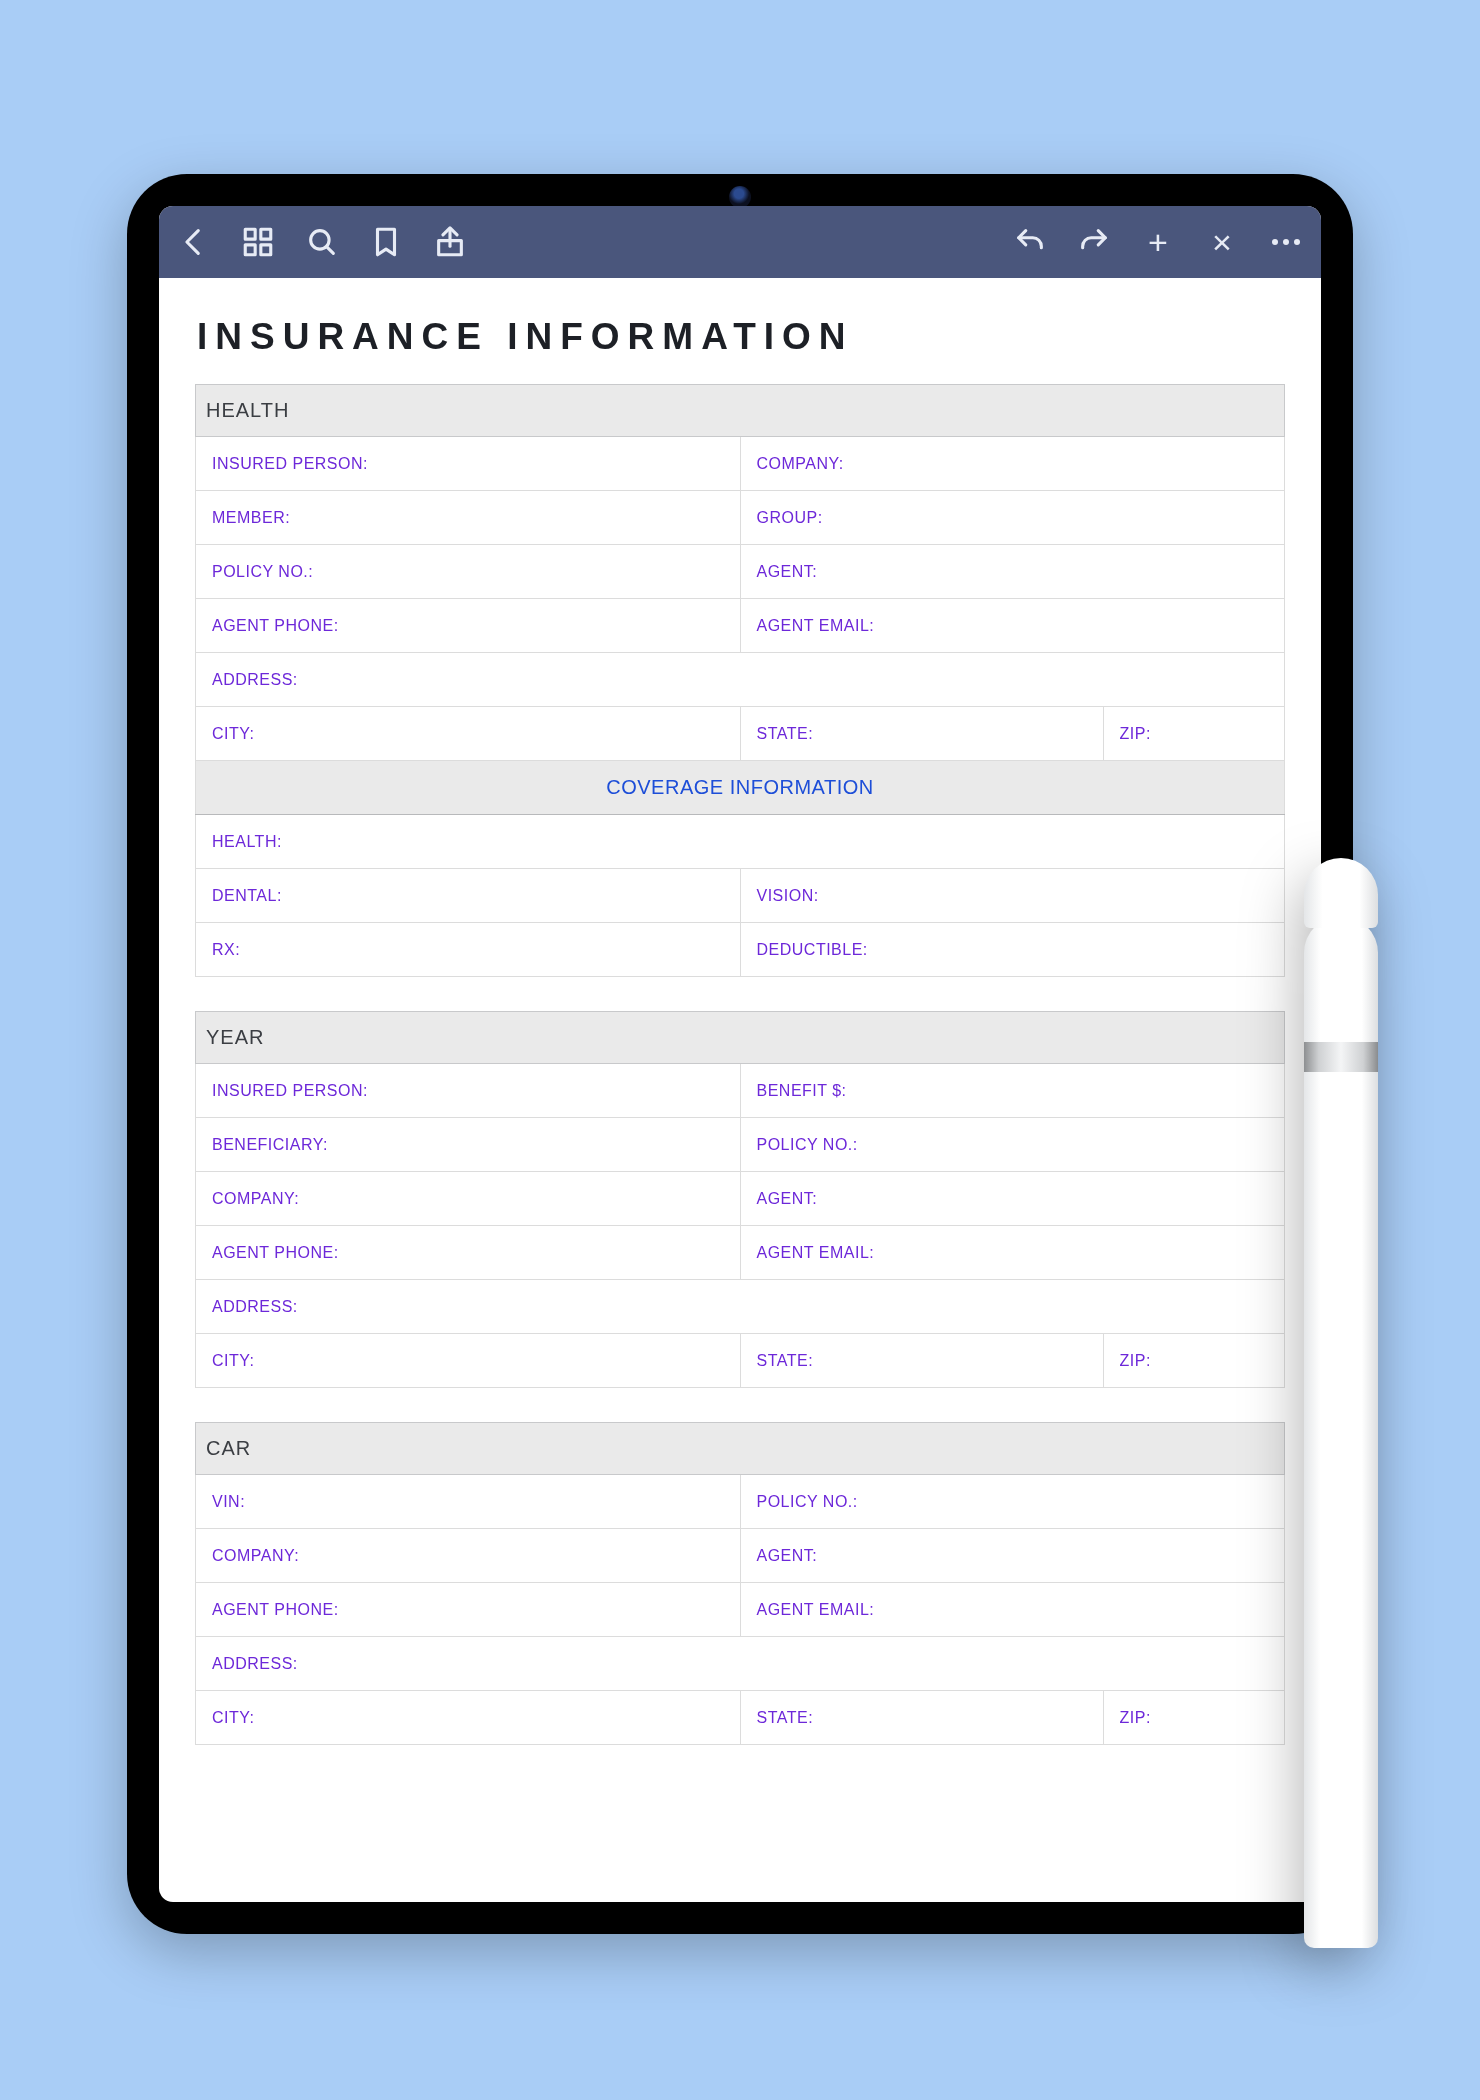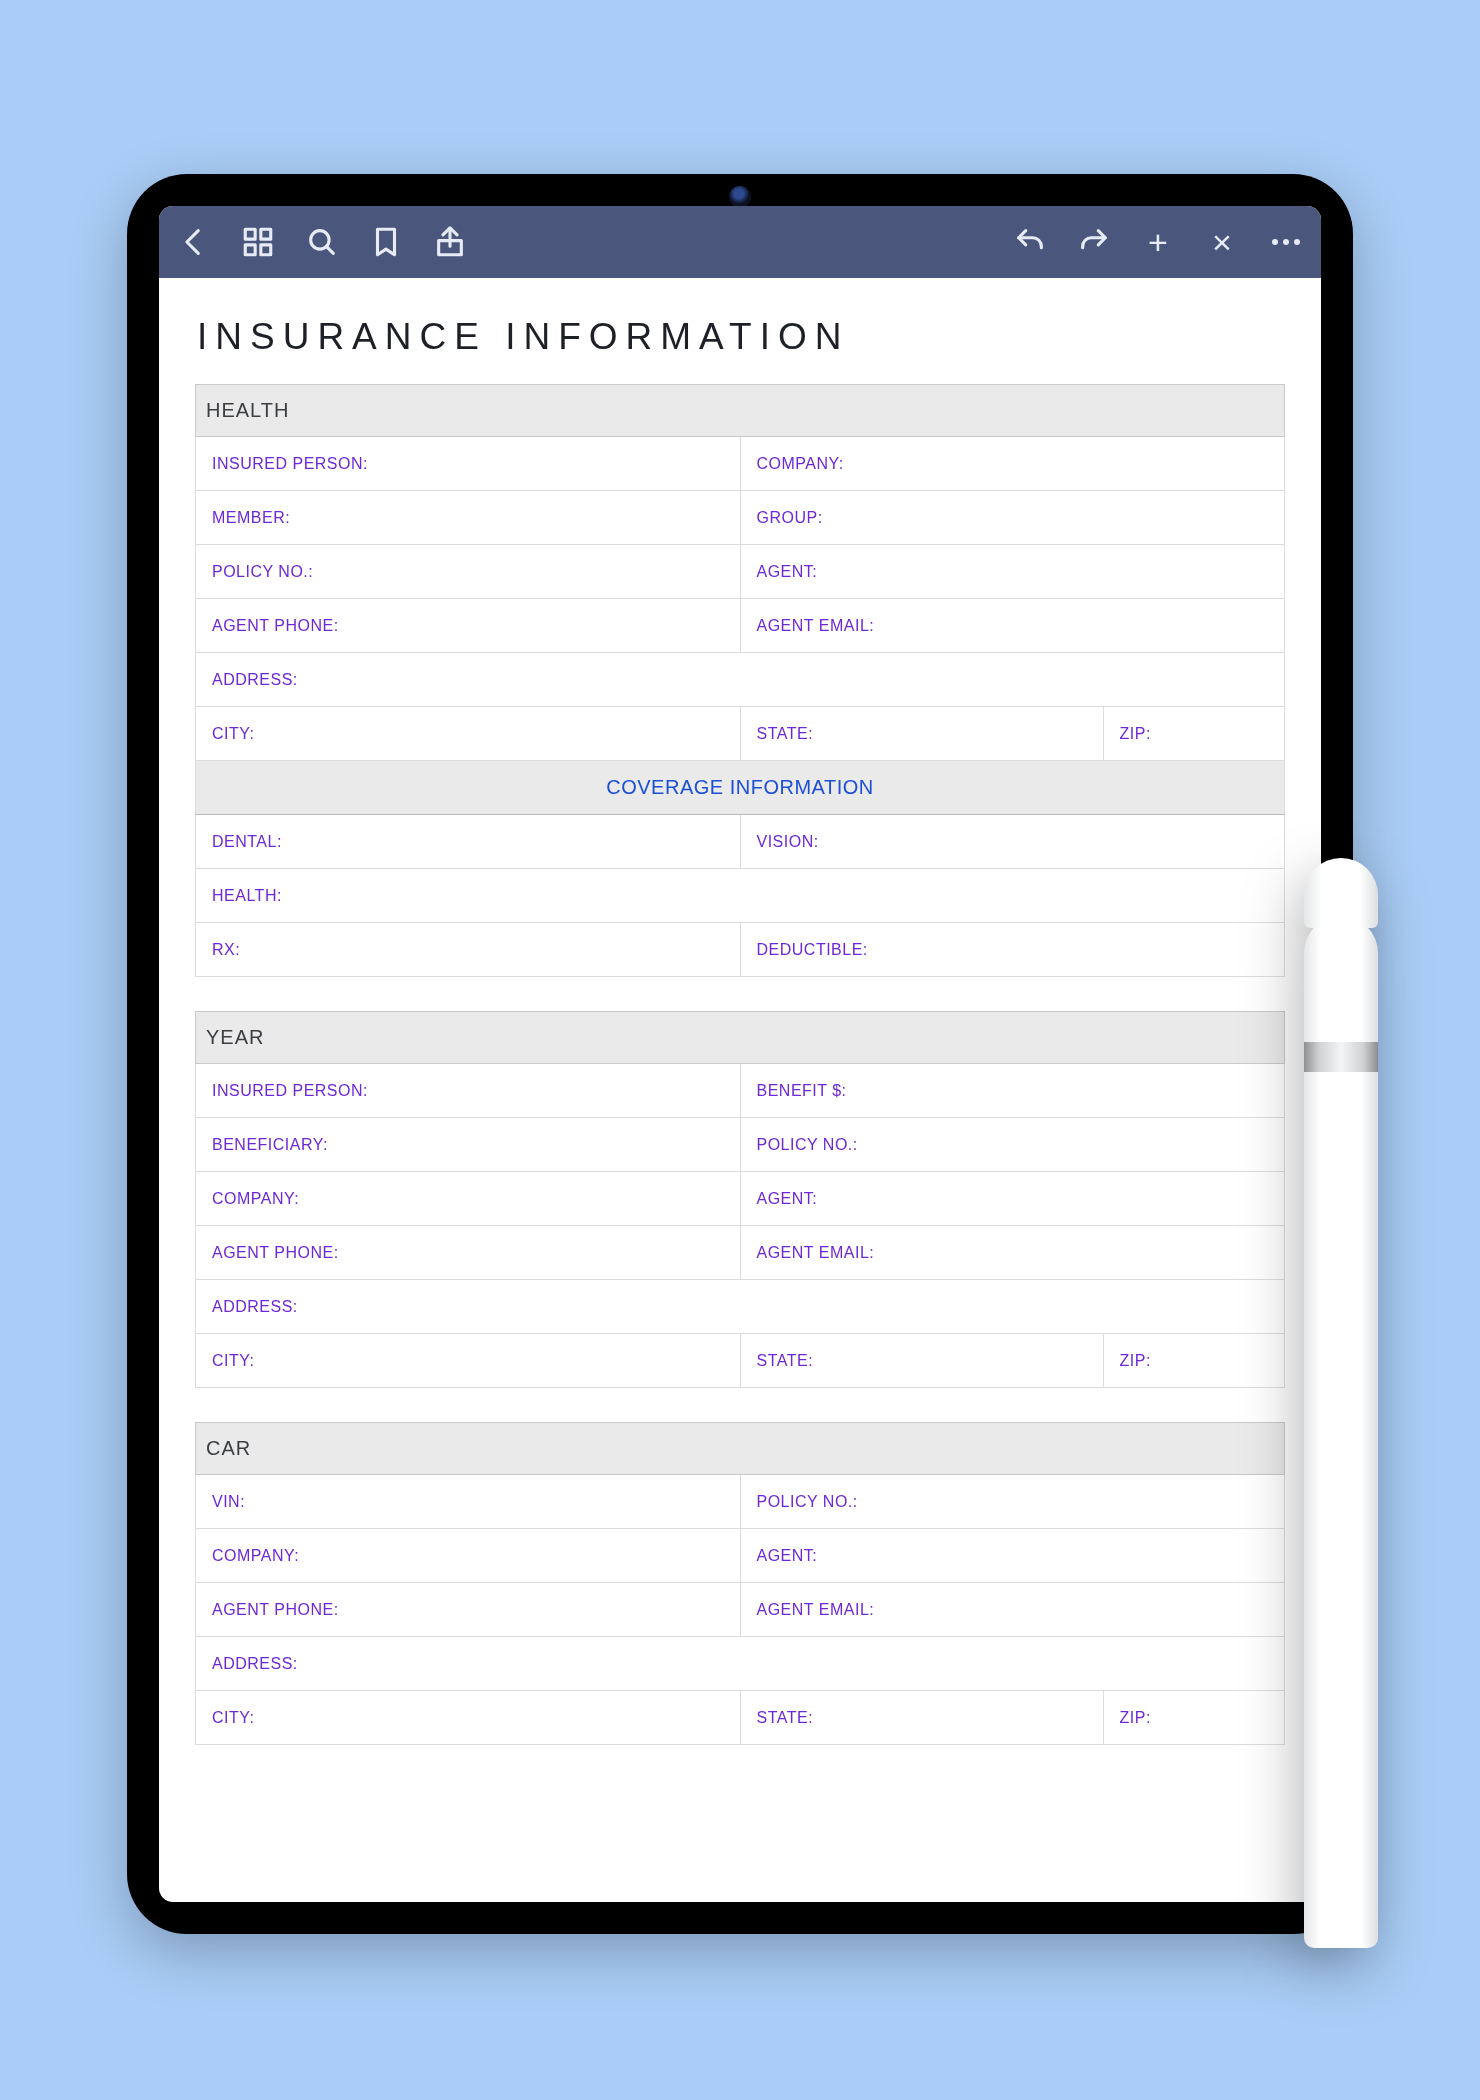--- a/index.html
+++ b/index.html
@@ -52,21 +52,21 @@
   .dots{display:flex;gap:5px;}
   .dots span{width:6px;height:6px;border-radius:50%;background:#e7ebf5;display:block;}
   
   .doc{
     padding:32px 36px 40px 36px;
     color:#202226;
   }
   .title{
     font-size:37px;
     letter-spacing:8px;
-    font-weight:400;
+    font-weight:700;
     margin:6px 0 26px 2px;
     color:#1d2026;
   }
   table.sec{
     width:100%;
     border-collapse:collapse;
     table-layout:fixed;
     margin-bottom:34px;
     border:1.2px solid #b6b8ba;
   }
@@ -219,25 +219,25 @@
             </tr>
         <tr>
               <td colspan="3">CITY:</td>
             <td colspan="2">STATE:</td>
             <td colspan="1">ZIP:</td>
             </tr>
         <tr class="subhead">
               <td colspan="6">COVERAGE INFORMATION</td>
             </tr>
         <tr>
+              <td colspan="6">HEALTH:</td>
+            </tr>
+        <tr>
               <td colspan="3">DENTAL:</td>
             <td colspan="3">VISION:</td>
-            </tr>
-        <tr>
-              <td colspan="6">HEALTH:</td>
             </tr>
         <tr>
               <td colspan="3">RX:</td>
             <td colspan="3">DEDUCTIBLE:</td>
             </tr>
       </tbody>
         </table>
 
       <table class="sec">
         <tbody>

